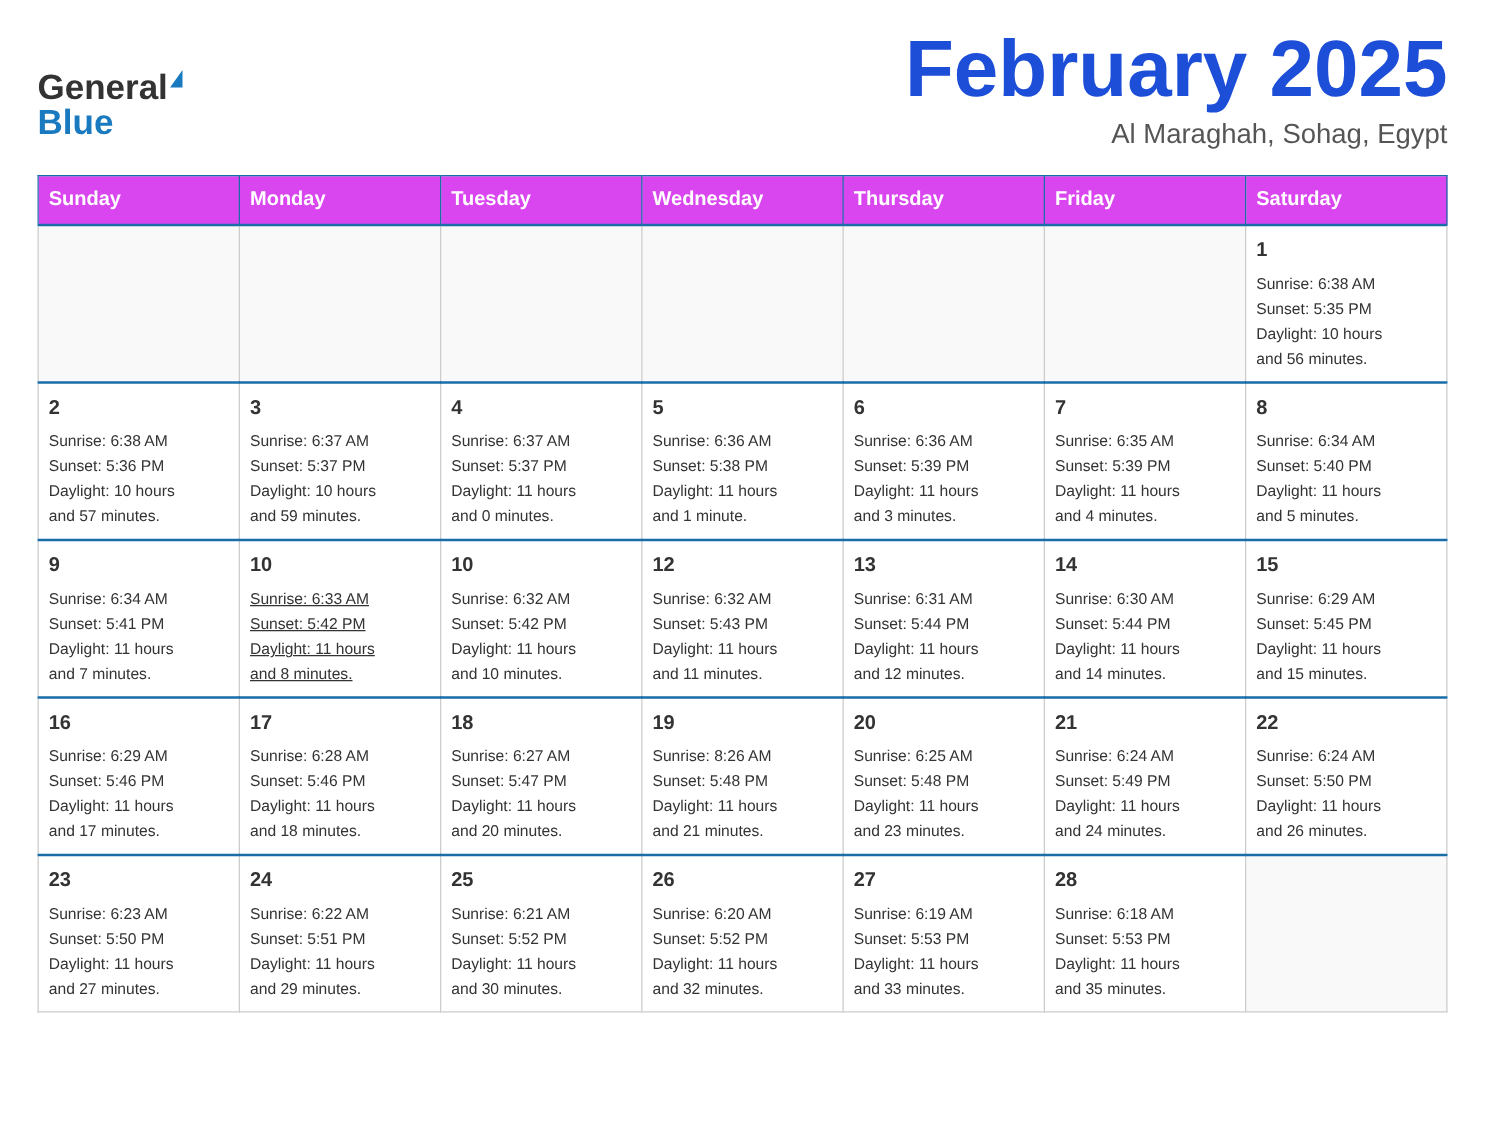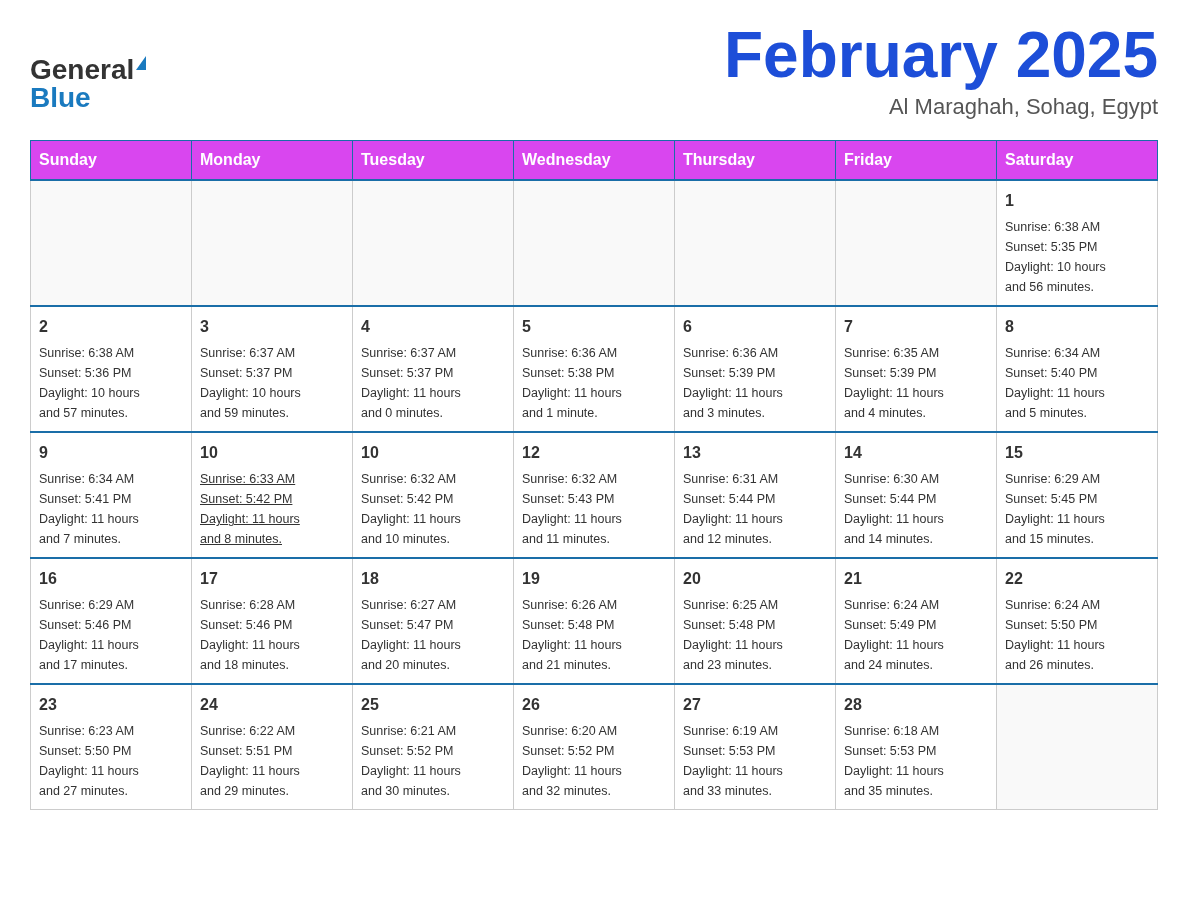--- a/index.html
+++ b/index.html
@@ -262,21 +262,21 @@
         </td>
         <td>
           <span class="day-number">18</span>
           <div class="day-info" style="white-space: pre-line;">Sunrise: 6:27 AM
 Sunset: 5:47 PM
 Daylight: 11 hours
 and 20 minutes.</div>
         </td>
         <td>
           <span class="day-number">19</span>
-          <div class="day-info" style="white-space: pre-line;">Sunrise: 6:26 AM
+          <div class="day-info" style="white-space: pre-line;">Sunrise: 8:26 AM
 Sunset: 5:48 PM
 Daylight: 11 hours
 and 21 minutes.</div>
         </td>
         <td>
           <span class="day-number">20</span>
           <div class="day-info" style="white-space: pre-line;">Sunrise: 6:25 AM
 Sunset: 5:48 PM
 Daylight: 11 hours
 and 23 minutes.</div>

